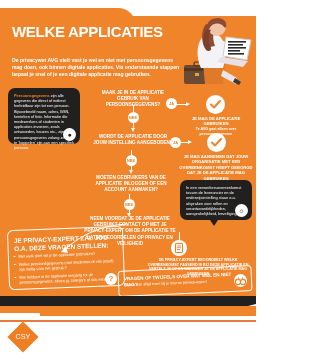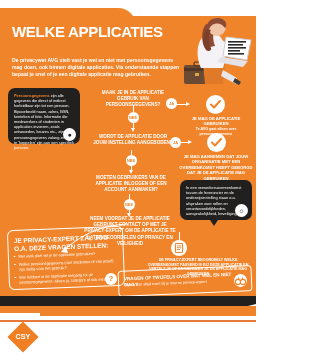--- a/index.html
+++ b/index.html
@@ -165,21 +165,21 @@
   }
   .foot-step{
     position:absolute;left:0;top:313px;width:40px;height:8px;background:#ffffff;
   }
   .logo{
     position:absolute;left:12px;top:326px;width:22px;height:22px;
     background:#ef7f22;transform:rotate(45deg);
   }
   .logo-in{
     position:absolute;left:12px;top:326px;width:22px;height:22px;
-    color:#ffffff;font-weight:bold;font-size:7.2px;line-height:22px;
+    color:#ffffff;font-weight:normal;font-size:7.2px;line-height:22px;
     text-align:center;
   }
 </style>
 </head>
 <body>
 
 <div id="page">
 
   <div class="orange-bg"></div>
   <div class="top-white-notch"></div>

